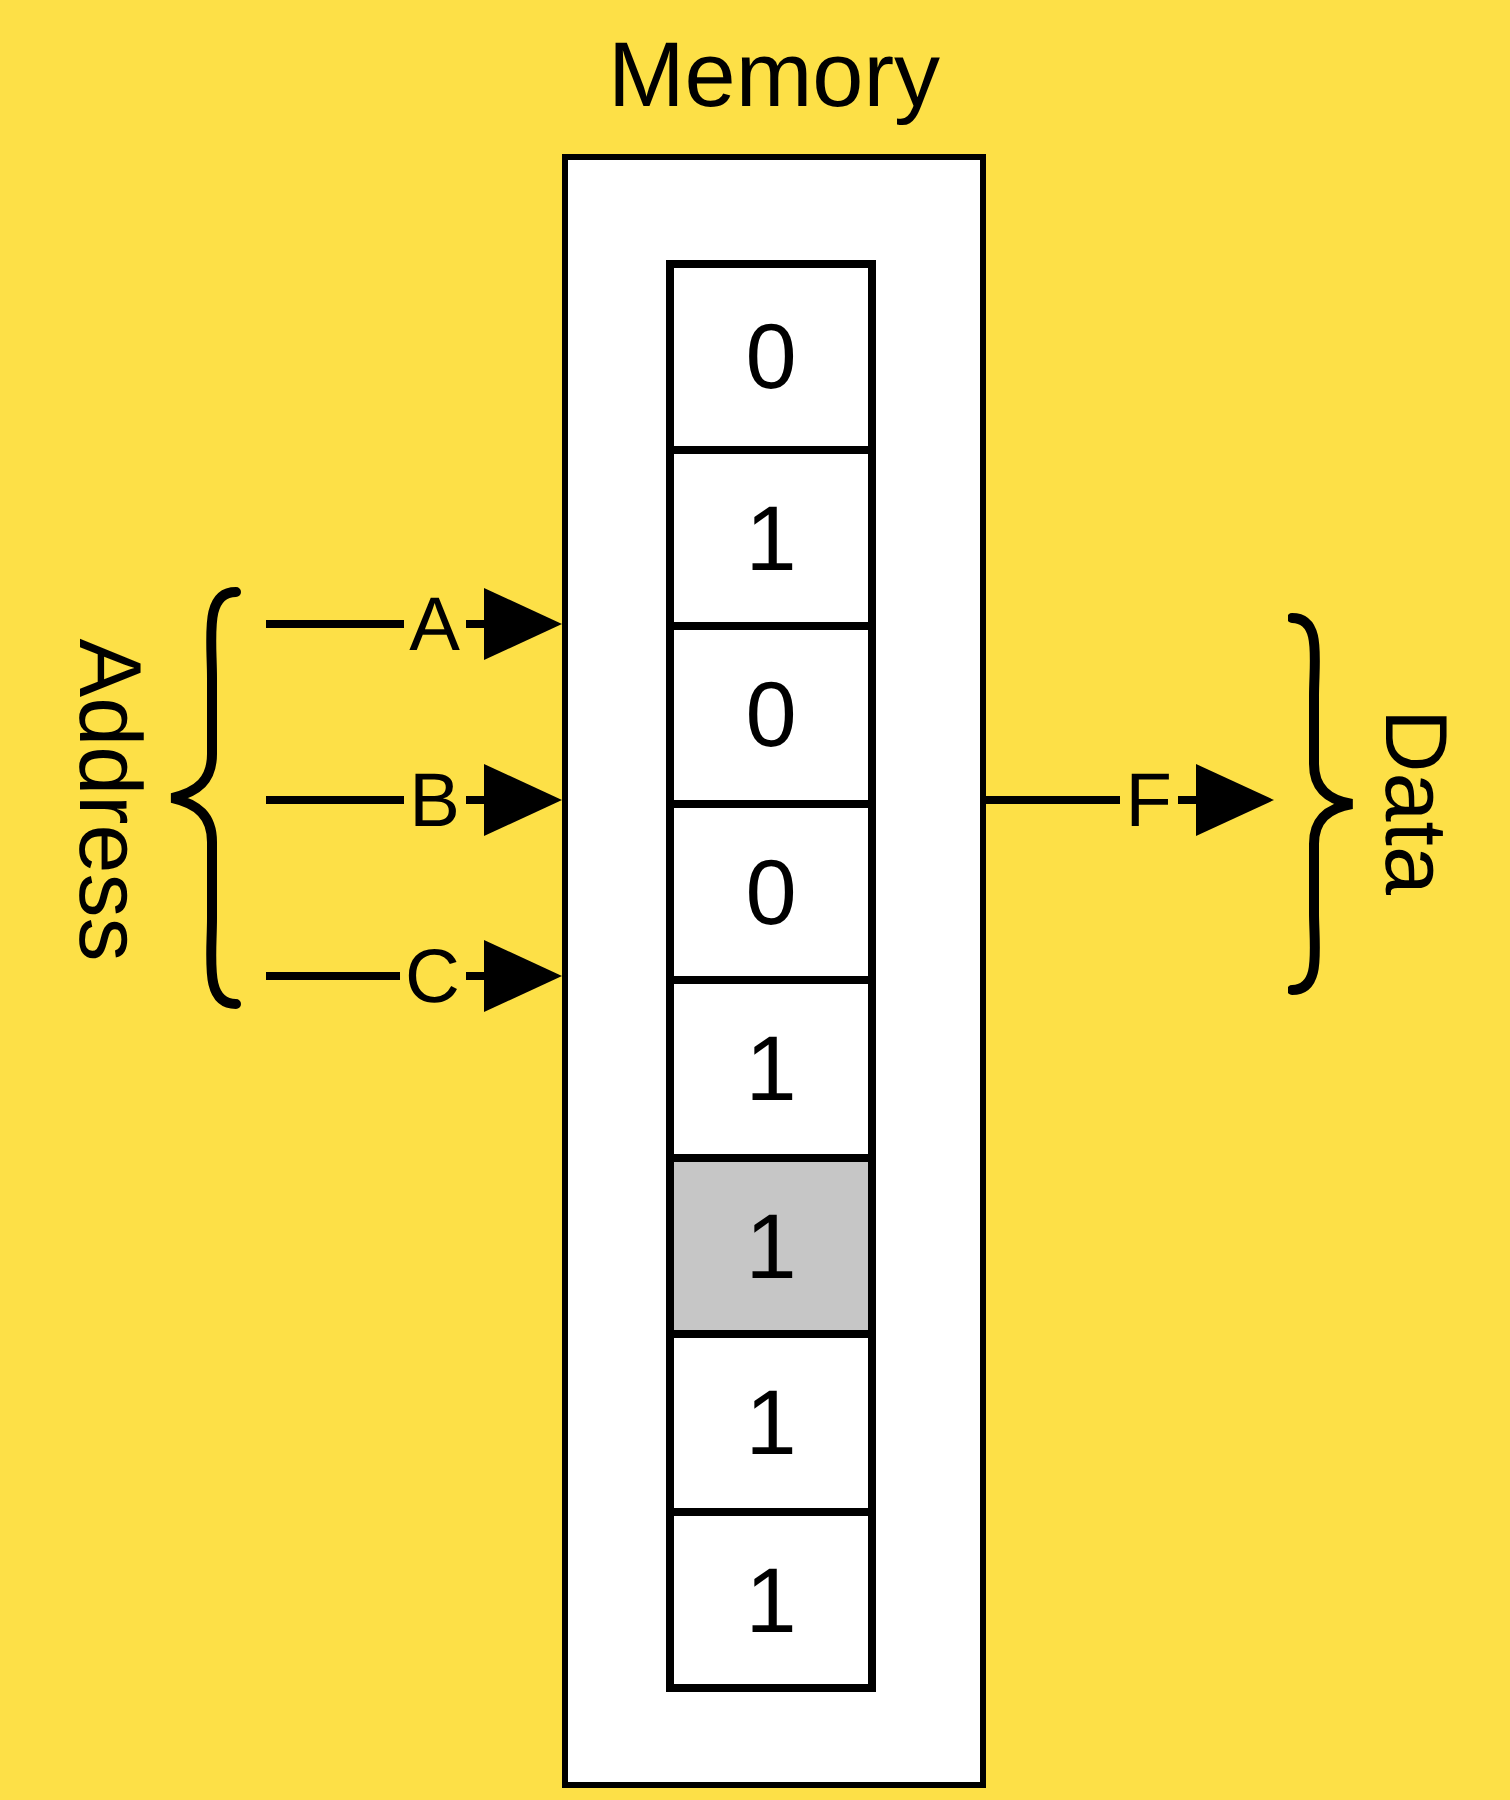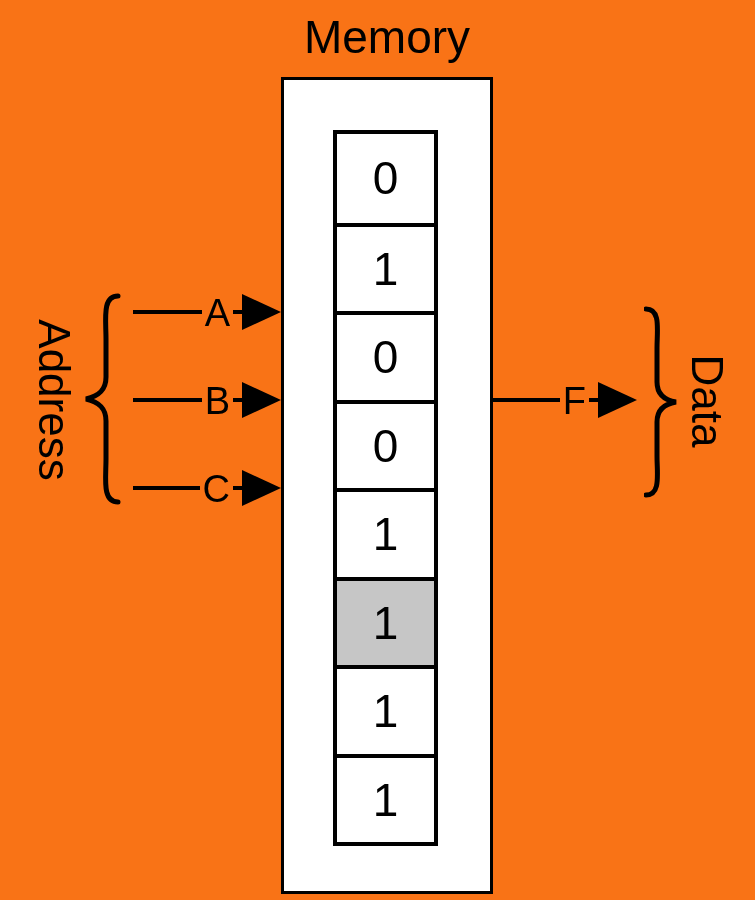--- a/index.html
+++ b/index.html
@@ -1,18 +1,18 @@
 <!DOCTYPE html>
 <html><head>
 <meta charset="utf-8">
 <style>
   html,body { margin:0; padding:0; background:#ffffff; }
   .canvas {
     position:relative; width:755px; height:900px; margin:0 auto;
-    background:#f97316; font-family:"Liberation Sans", sans-serif; color:#000;
+    background:#fde047; font-family:"Liberation Sans", sans-serif; color:#000;
     overflow:hidden;
   }
 
   
   .title {
     position:absolute; left:281px; top:12px; width:212px;
     text-align:center; font-size:46px; line-height:1.1; color:#000;
   }
 
   

